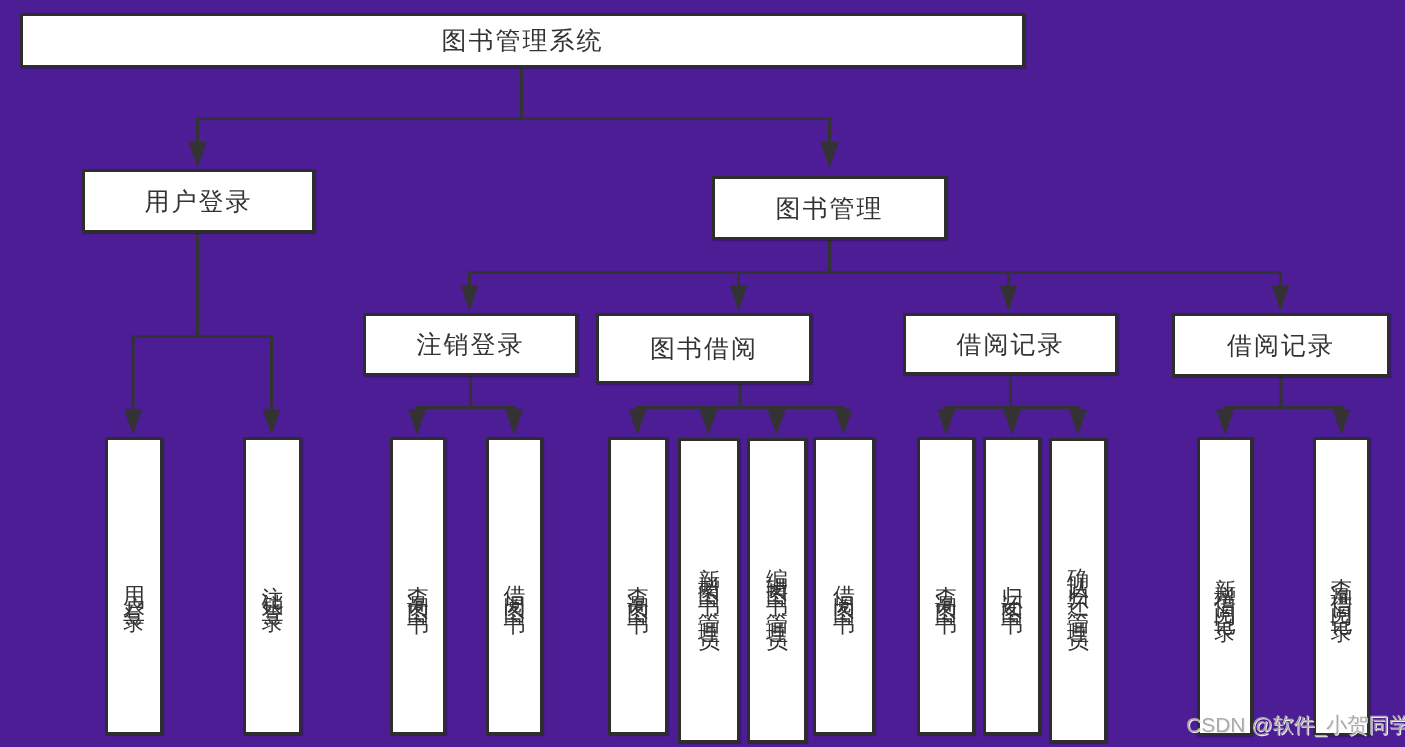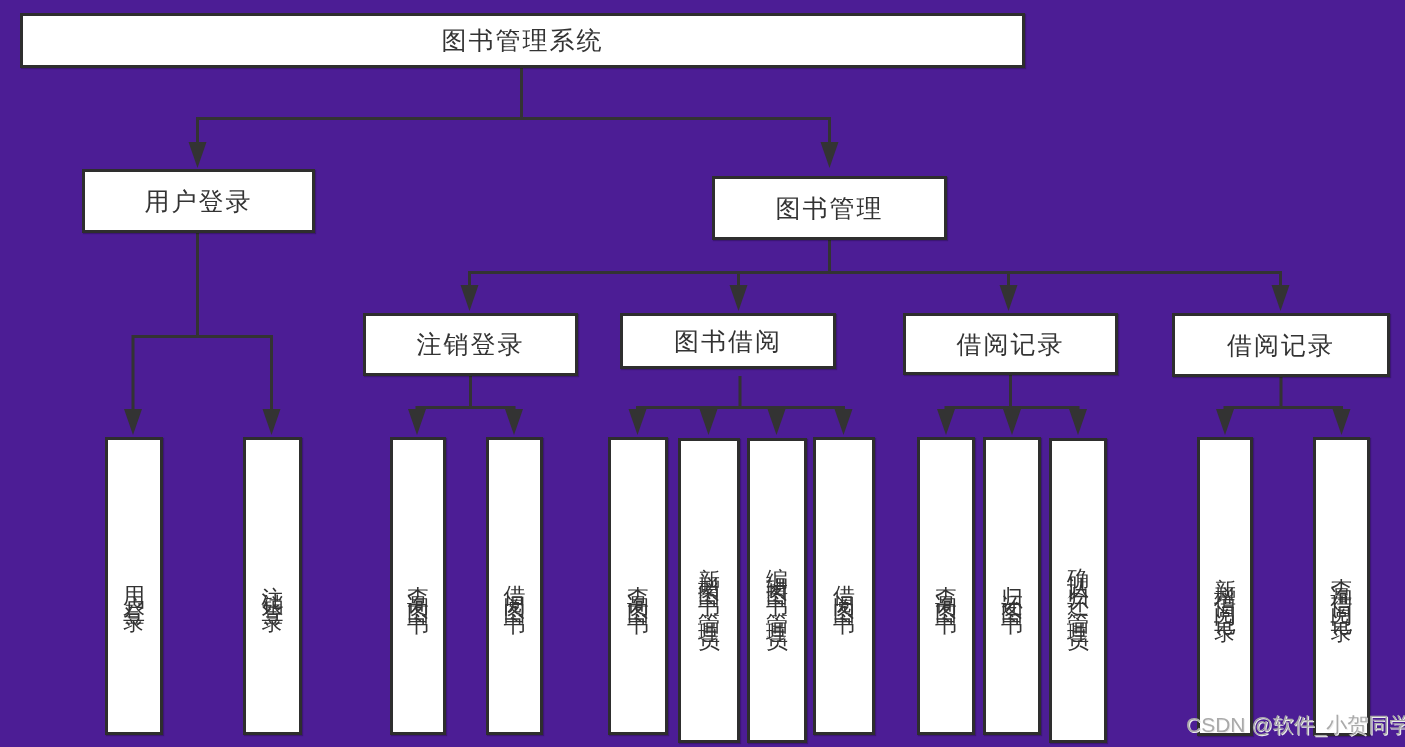--- a/index.html
+++ b/index.html
@@ -83,21 +83,21 @@
       <path class="ah" d="M1332.5 409 H1350.5 L1341.5 435 Z"></path>
     </g>
   </svg>
 
   <div class="box h" style="left:20px;top:13px;width:1005px;height:55px">图书管理系统</div>
 
   <div class="box h" style="left:82px;top:169px;width:233px;height:64px">用户登录</div>
   <div class="box h" style="left:712px;top:176px;width:235px;height:64px">图书管理</div>
 
   <div class="box h" style="left:363px;top:313px;width:215px;height:63px">注销登录</div>
-  <div class="box h" style="left:620px;top:313px;width:216px;height:56px">图书借阅</div>
+  <div class="box h" style="left:596px;top:313px;width:216px;height:71px">图书借阅</div>
   <div class="box h" style="left:903px;top:313px;width:215px;height:62px">借阅记录</div>
   <div class="box h" style="left:1172px;top:313px;width:218px;height:64px">借阅记录</div>
 
   <div class="box v" style="left:105px;top:437px;width:58px;height:298px">用户登录</div>
   <div class="box v" style="left:243px;top:437px;width:59px;height:298px">注销登录</div>
 
   <div class="box v" style="left:390px;top:437px;width:56px;height:298px">查询图书</div>
   <div class="box v" style="left:486px;top:437px;width:57px;height:298px">借阅图书</div>
 
   <div class="box v" style="left:608px;top:437px;width:60px;height:298px">查询图书</div>

